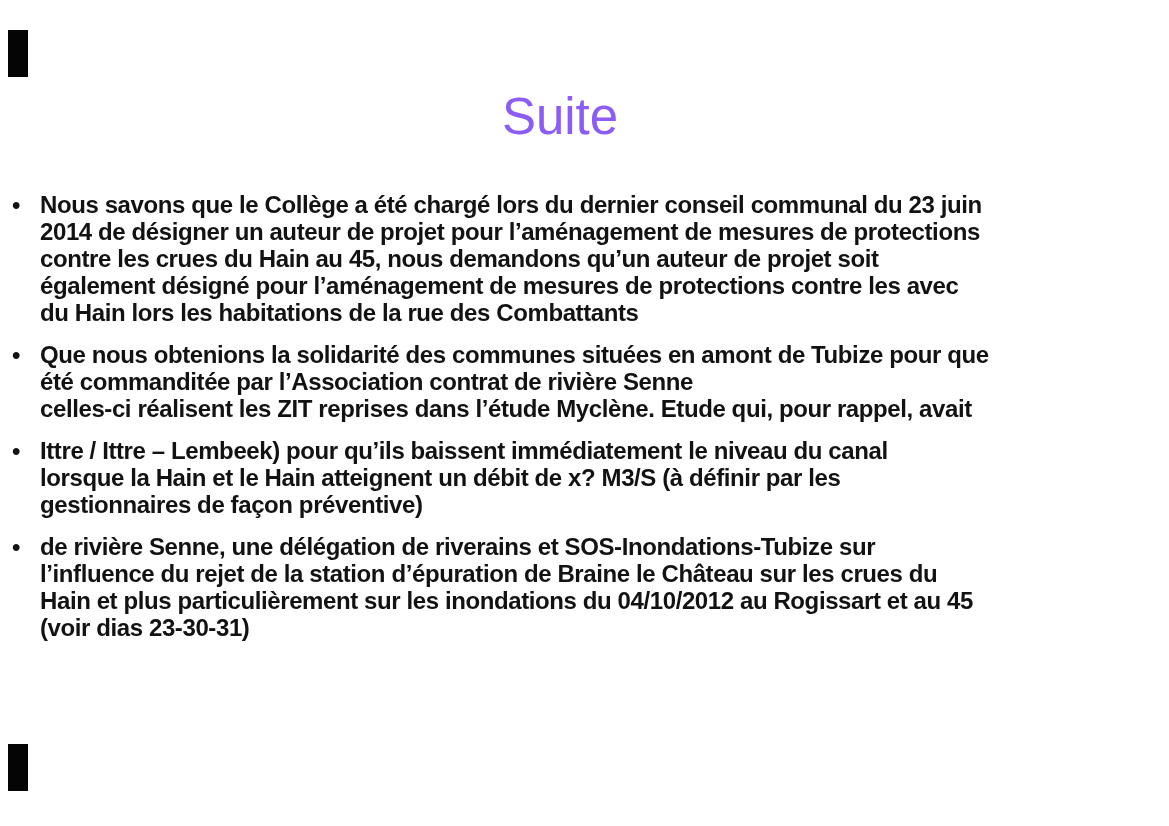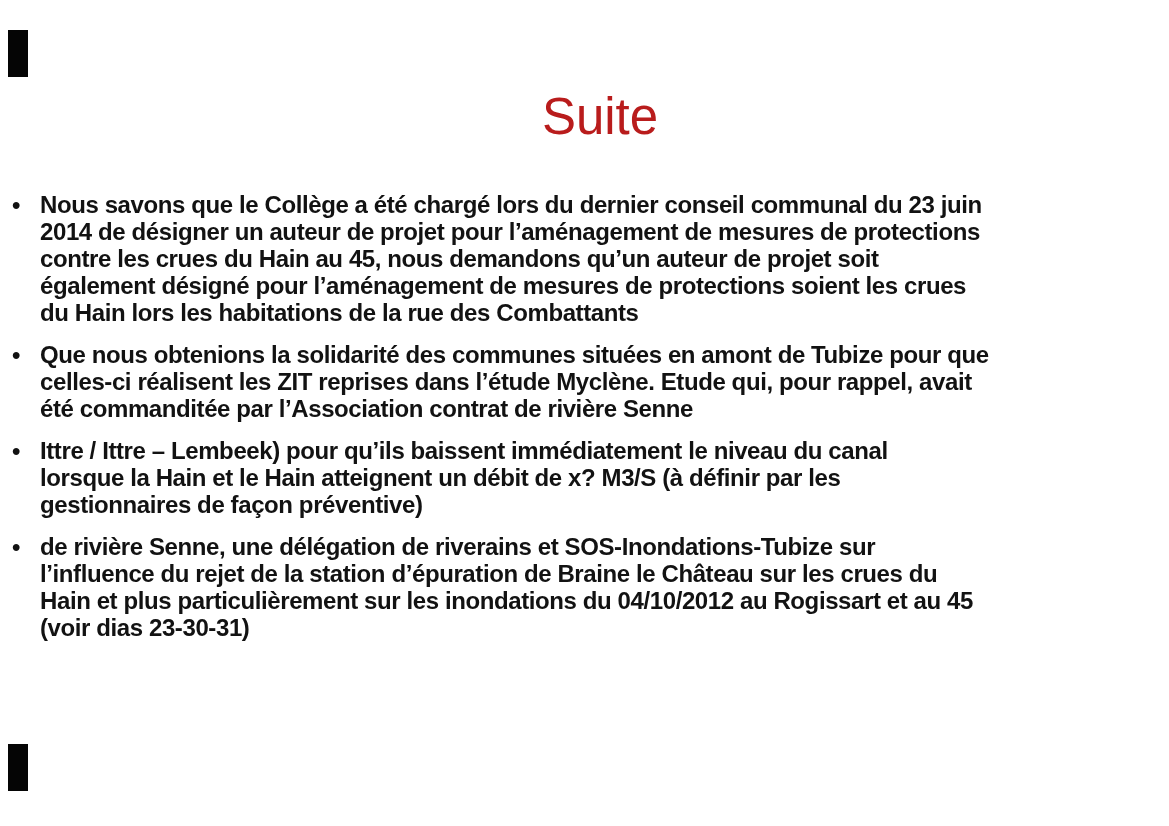--- a/index.html
+++ b/index.html
@@ -21,23 +21,22 @@
   }
   .scan-mark.top { top: 30px; }
   .scan-mark.bottom { top: 744px; }
   .slide-title {
     position: absolute;
     top: 88px; left: 560px;
     transform: translateX(-50%);
     font-size: 51px;
     line-height: 58px;
     font-weight: 400;
-    color: #b91c1c;
+    color: #8b5cf6;
     white-space: nowrap;
-    margin-left: 40px;
   }
   .bullet-list {
     position: absolute;
     top: 191px; left: 0;
     width: 1169px;
     color: #121212;
   }
   .bullet-item {
     position: relative;
     padding-left: 40px;
@@ -66,28 +65,28 @@
   <div class="scan-mark bottom"></div>
 
   <div class="slide-title">Suite</div>
 
   <div class="bullet-list" id="bullet-list">
       <div class="bullet-item">
         <span class="bullet-marker">•</span>
         <div class="bullet-line">Nous savons que le Collège a été chargé lors du dernier conseil communal du 23 juin</div>
         <div class="bullet-line">2014 de désigner un auteur de projet pour l’aménagement de mesures de protections</div>
         <div class="bullet-line">contre les crues du Hain au 45, nous demandons qu’un auteur de projet soit</div>
-        <div class="bullet-line">également désigné pour l’aménagement de mesures de protections soient les crues</div>
+        <div class="bullet-line">également désigné pour l’aménagement de mesures de protections contre les avec</div>
         <div class="bullet-line">du Hain lors les habitations de la rue des Combattants</div>
       </div>
       <div class="bullet-item">
         <span class="bullet-marker">•</span>
         <div class="bullet-line">Que nous obtenions la solidarité des communes situées en amont de Tubize pour que</div>
+        <div class="bullet-line">été commanditée par l’Association contrat de rivière Senne</div>
         <div class="bullet-line">celles-ci réalisent les ZIT reprises dans l’étude Myclène. Etude qui, pour rappel, avait</div>
-        <div class="bullet-line">été commanditée par l’Association contrat de rivière Senne</div>
       </div>
       <div class="bullet-item">
         <span class="bullet-marker">•</span>
         <div class="bullet-line">Ittre / Ittre – Lembeek) pour qu’ils baissent immédiatement le niveau du canal</div>
         <div class="bullet-line">lorsque la Hain et le Hain atteignent un débit de x? M3/S (à définir par les</div>
         <div class="bullet-line">gestionnaires de façon préventive)</div>
       </div>
       <div class="bullet-item">
         <span class="bullet-marker">•</span>
         <div class="bullet-line">de rivière Senne, une délégation de riverains et SOS-Inondations-Tubize sur</div>

